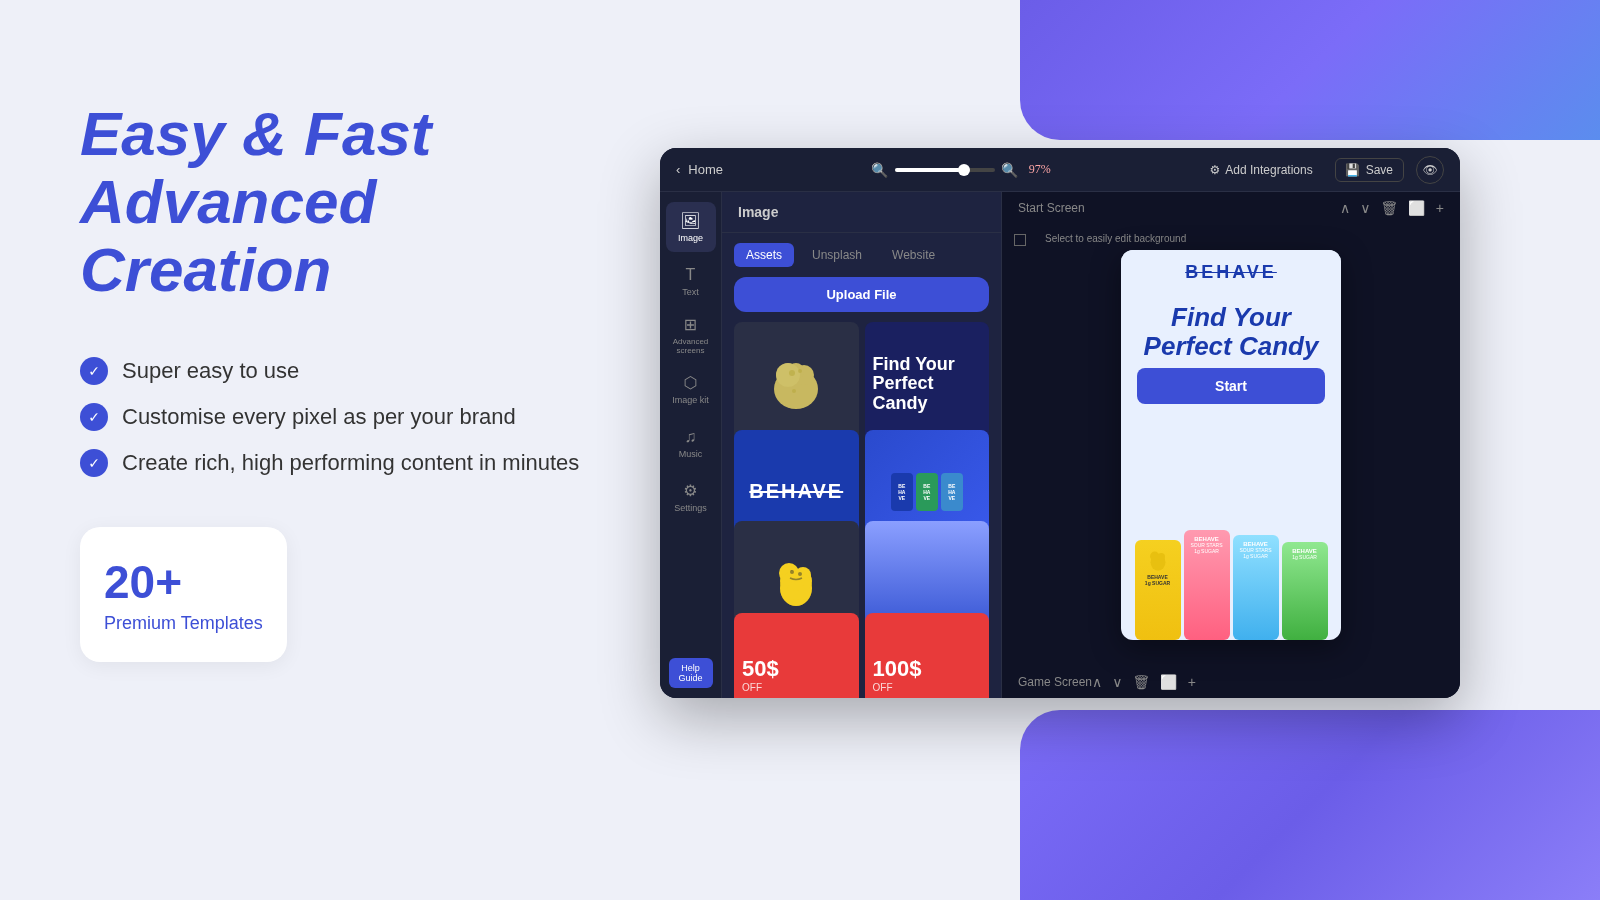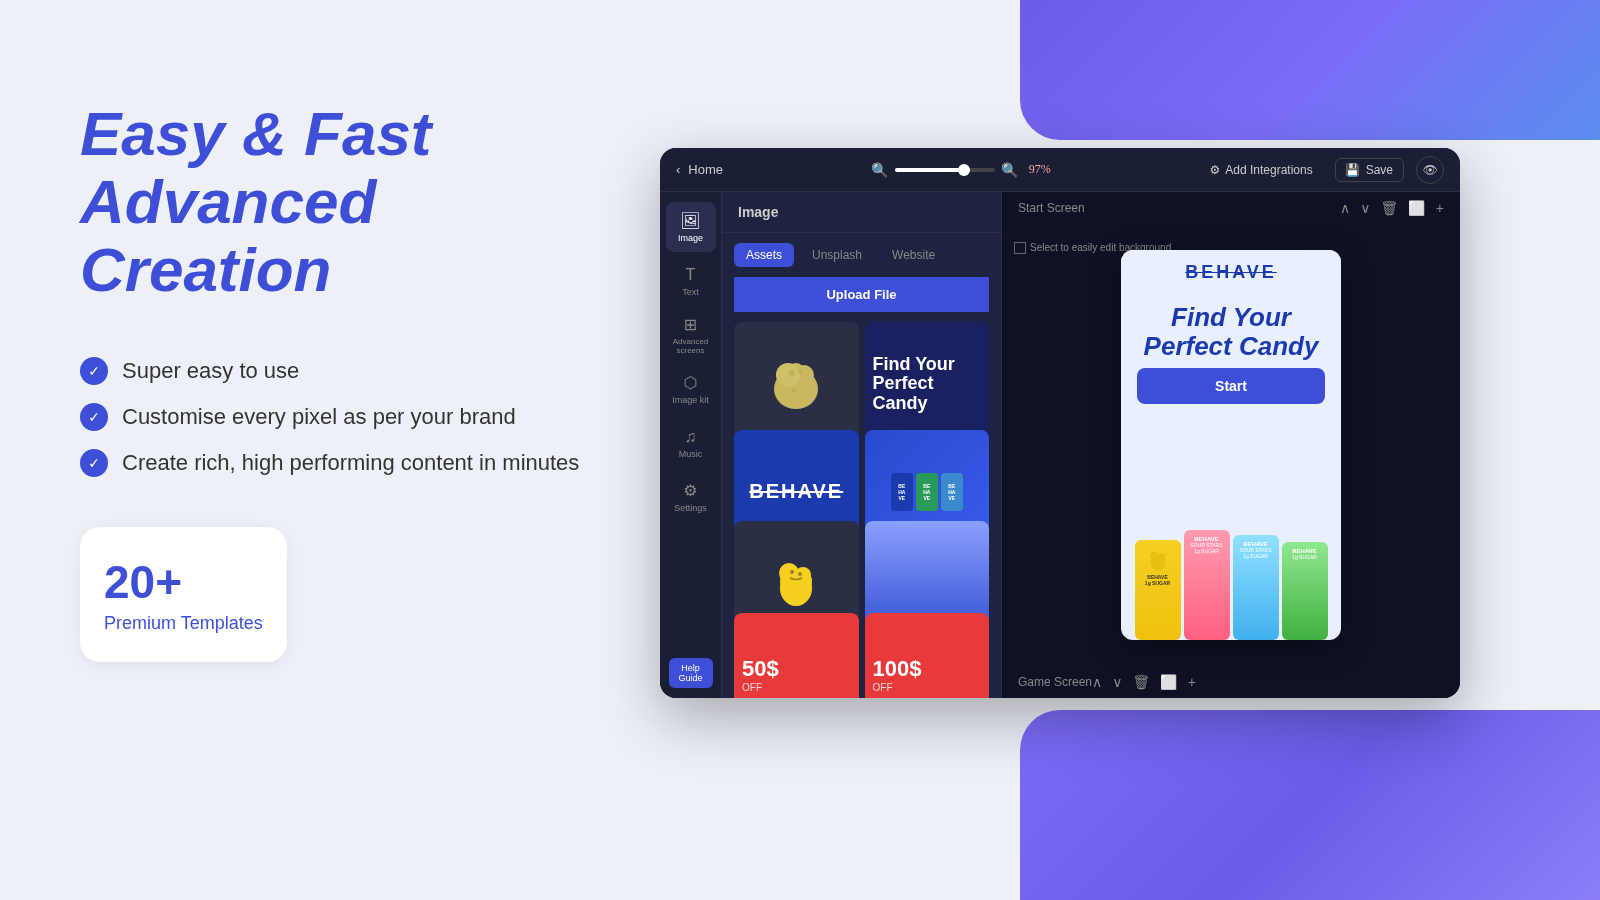--- a/index.html
+++ b/index.html
@@ -271,21 +271,21 @@
     }
     .panel-tab.active {
       background: #3d4fd6;
       color: white;
     }
     .upload-btn {
       margin: 0 12px 10px;
       background: #3d4fd6;
       color: white;
       border: none;
-      border-radius: 0;
+      border-radius: 12px;
       padding: 10px;
       font-size: 13px;
       cursor: pointer;
       text-align: center;
       font-weight: 600;
     }
     .assets-grid {
       display: grid;
       grid-template-columns: 1fr 1fr;
       gap: 6px;
@@ -420,25 +420,25 @@
       flex: 1;
       display: flex;
       align-items: center;
       justify-content: center;
       position: relative;
     }
 
     
     .select-bg-container {
       position: absolute;
-      top: 16px;
+      top: 8px;
       left: 12px;
       display: flex;
-      align-items: center;
-      gap: 4px;
+      align-items: flex-start;
+      gap: 19px;
     }
     .select-bg-checkbox {
       width: 12px;
       height: 12px;
       border: 1px solid #666;
       background: transparent;
       flex-shrink: 0;
       margin-top: 2px;
     }
     .select-bg-label {

